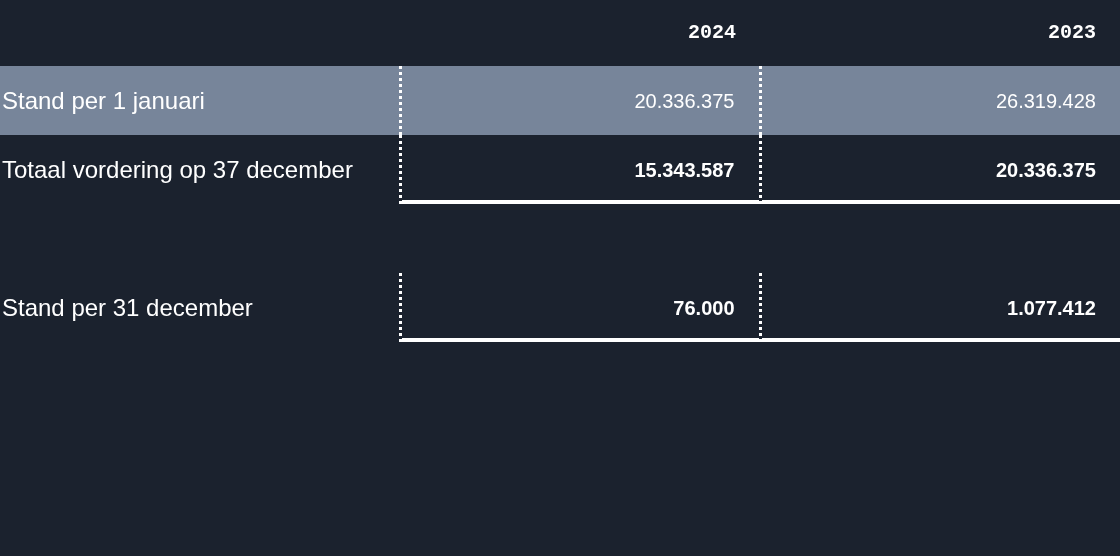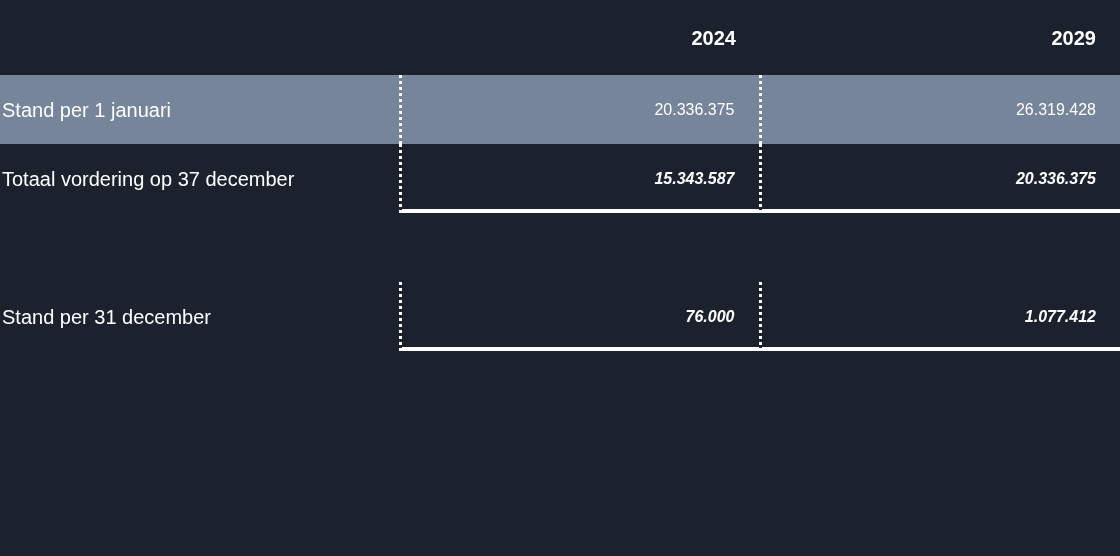--- a/index.html
+++ b/index.html
@@ -23,40 +23,40 @@
   table.fin {
     width: 1120px;
     border-collapse: collapse;
     table-layout: fixed;
   }
   table.fin col.c-label { width: 400px; }
   table.fin col.c-2024  { width: 360px; }
   table.fin col.c-2023  { width: 360px; }
 
   tr.row { height: 69px; }
-  tr.header-row { height: 75px; }
+  tr.header-row { height: 66px; font-family: Liberation Mono, monospace; }
   tr.spacer-row { height: 69px; }
 
   td, th {
     padding: 0;
     vertical-align: middle;
     font-weight: normal;
     font-size: 20px;
     line-height: 24px;
   }
   .cell-label {
     text-align: left;
     padding-left: 2px;
-    font-size: 20px;
+    font-size: 24px;
     color: #ffffff;
   }
   .cell-num {
     text-align: right;
     padding-right: 24px;
-    font-size: 16px;
+    font-size: 20px;
     color: #ffffff;
   }
   .header-row th.cell-num,
   .header-row th.cell-label {
     font-weight: bold;
     font-size: 20px;
   }
 
   
   tr.band-light td, tr.band-light th { background: #77859a; }
@@ -65,39 +65,38 @@
 
   
   td.sep, th.sep {
     border-left: 3px dotted #ffffff;
   }
   .header-row th.sep { border-left: none; }
 
   
   tr.total-row td.cell-num {
     box-shadow: inset 0 -4px 0 0 #ffffff;
-    font-style: italic;
   }
   .bold-num { font-weight: bold; }
 </style>
 </head>
 <body>
 
 <div class="sheet">
   <table class="fin">
     <colgroup>
       <col class="c-label">
       <col class="c-2024">
       <col class="c-2023">
     </colgroup>
     <thead>
       <tr class="header-row band-dark">
         <th class="cell-label"></th>
         <th class="cell-num sep">2024</th>
-        <th class="cell-num sep">2029</th>
+        <th class="cell-num sep">2023</th>
       </tr>
     </thead>
     <tbody>
 
       <tr class="row band-light">
         <td class="cell-label">Stand per 1 januari</td>
         <td class="cell-num sep">20.336.375</td>
         <td class="cell-num sep">26.319.428</td>
       </tr>
 

